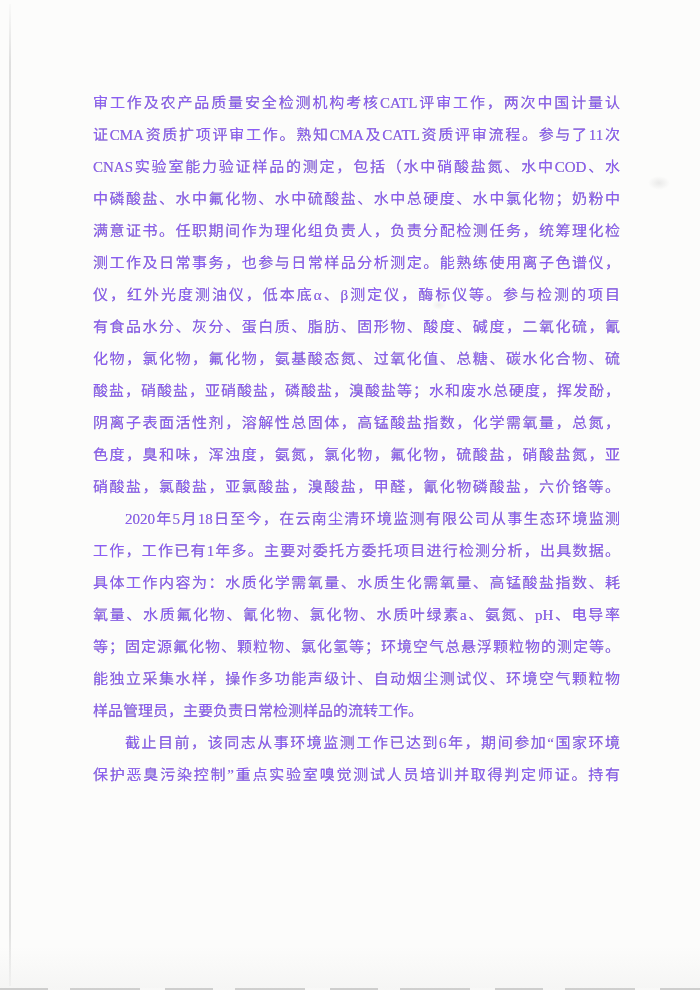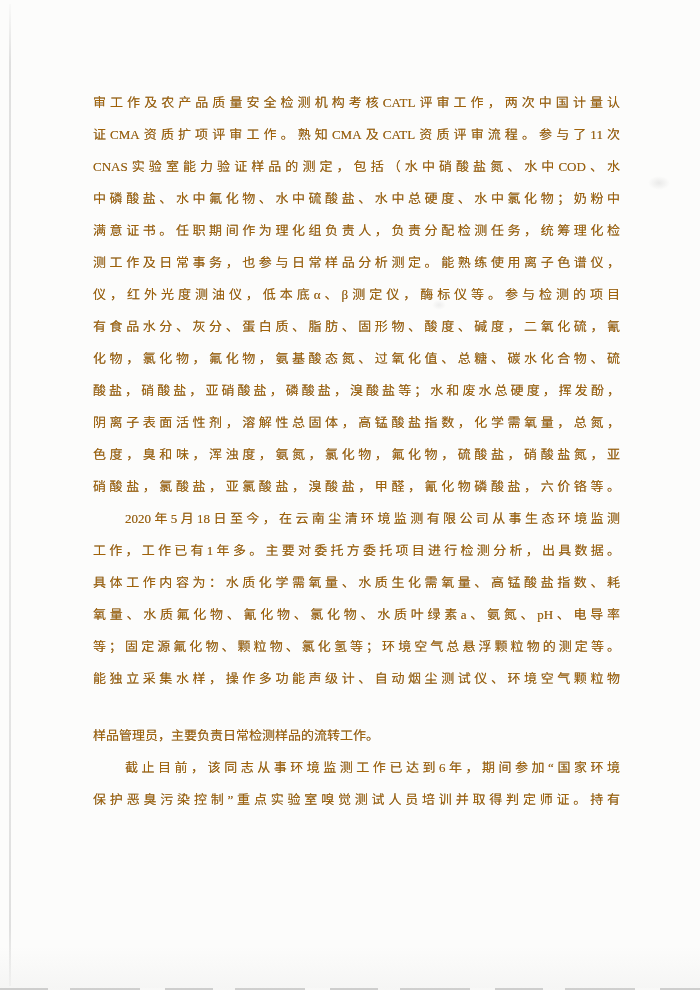--- a/index.html
+++ b/index.html
@@ -74,30 +74,29 @@
   }
   .text-block {
     position: absolute;
     left: 93px;
     top: 87px;
     width: 527px;
   }
   .line {
     height: 32px;
     line-height: 32px;
-    font-size: 13px;
-    color: #a16207;
+    font-size: 15px;
+    color: #8b5cf6;
     text-align: justify;
     text-align-last: justify;
     text-shadow: 0 0 0.6px rgba(70,70,70,0.55);
     white-space: normal;
   }
   .line.short {
     text-align-last: left;
-    margin-top: 25px;
   }
   .line.indent {
     text-indent: 32px;
   }
 </style>
 </head>
 <body>
 
 <div class="scan-page">
 

